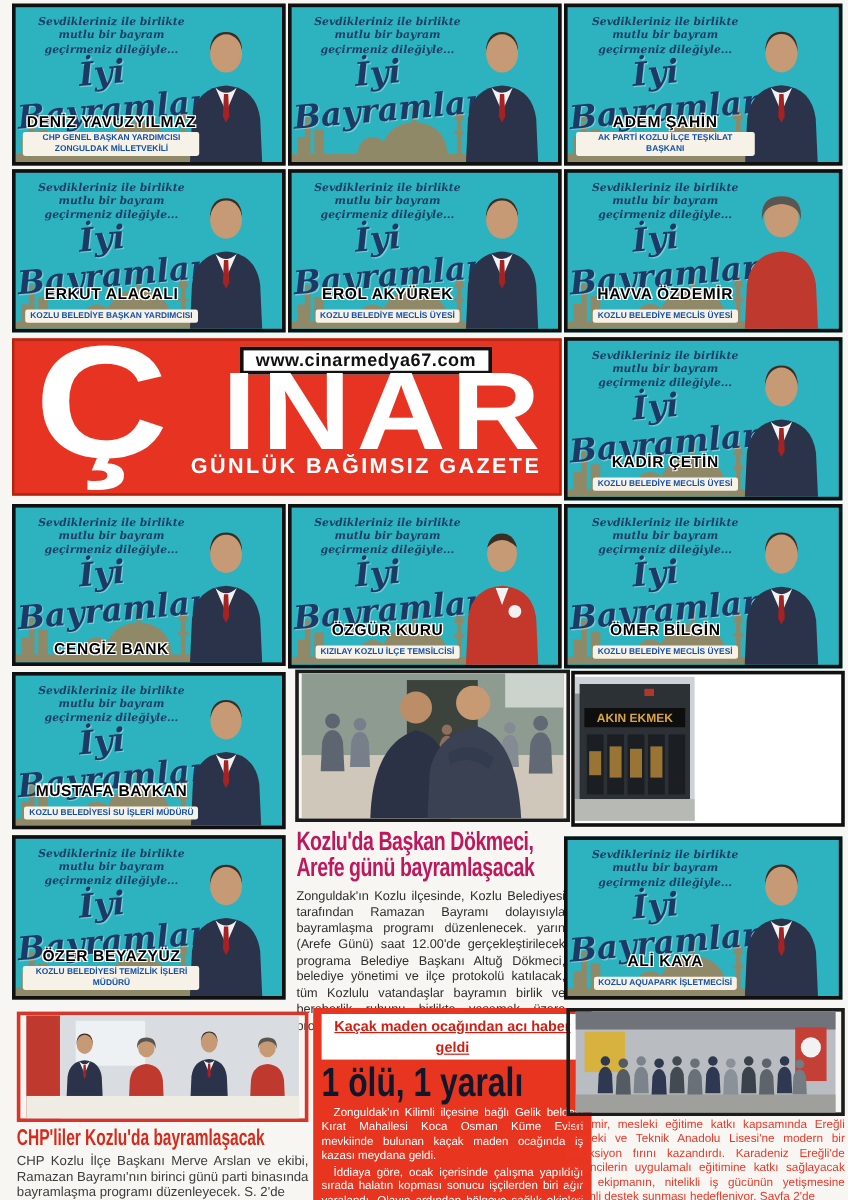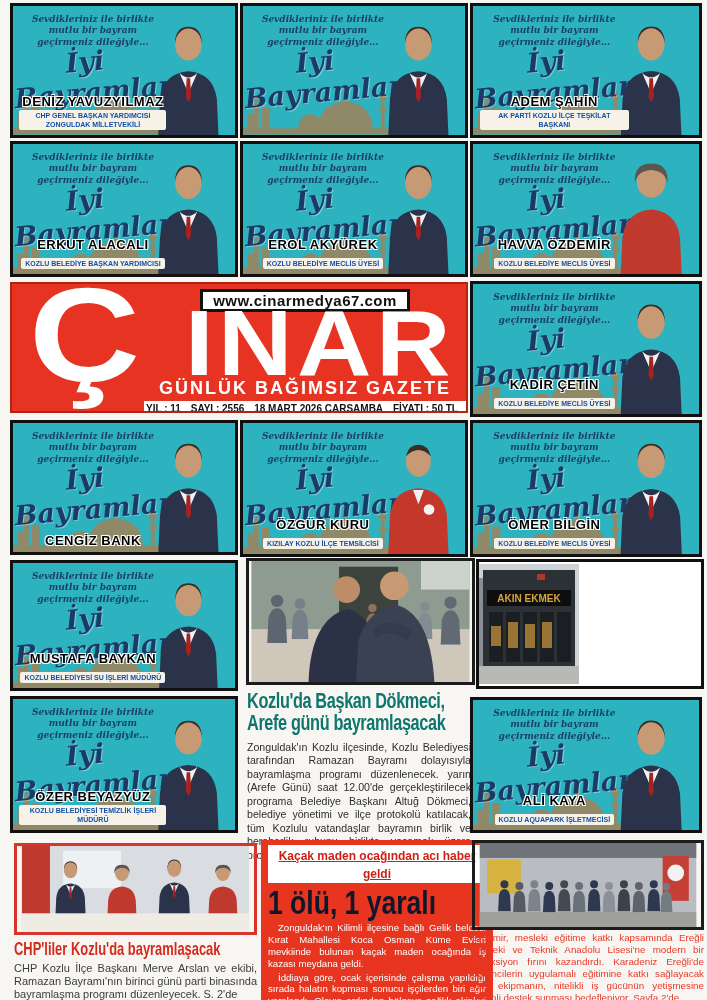--- a/index.html
+++ b/index.html
@@ -32,21 +32,21 @@
   .mh-web{background:#fff;border:3px solid #111;margin-top:5px;padding:0 10px;
       font:800 15px "Liberation Sans",sans-serif;color:#111;letter-spacing:.5px;}
   .mh-inar{color:#fff;font:900 92px "Liberation Sans",sans-serif;line-height:.72;letter-spacing:4px;
       transform:scaleX(1.12);transform-origin:left center;margin-top:-2px;}
   .mh-tag{color:#fff;font:800 18px "Liberation Sans",sans-serif;letter-spacing:2px;margin-top:2px;}
   .mh-info{background:#fff;width:100%;display:flex;justify-content:space-between;box-sizing:border-box;
       padding:2px 8px 2px 2px;margin-top:2px;font:bold 10px "Liberation Sans",sans-serif;color:#111;}
 
   
   .cond{display:inline-block;white-space:nowrap;transform-origin:left center;}
-  .center-art .h{font:900 22px "Liberation Sans",sans-serif;color:#0f766e;line-height:1.0;letter-spacing:-.5px;}
+  .center-art .h{font:900 22px "Liberation Sans",sans-serif;color:#be185d;line-height:1.0;letter-spacing:-.5px;}
   .center-art .b{font:normal 10.6px "Liberation Sans",sans-serif;color:#2e2e2e;line-height:1.27;
       text-align:justify;margin-top:7px;}
   .photo-frame{display:block;border:3px solid #1c1c1c;box-sizing:border-box;}
   .bl-h{color:#d52a1c;font:900 19px "Liberation Sans",sans-serif;margin-top:3px;}
   .bl-b{font:normal 11px "Liberation Sans",sans-serif;color:#3c3c3c;line-height:1.18;text-align:justify;margin-top:2px;}
   .bm{background:#e8351f;box-sizing:border-box;padding:5px 7px;}
   .bm-kick{background:#fff;text-align:center;padding:1px 2px;}
   .bm-kick span{color:#d01f12;font:800 12px "Liberation Sans",sans-serif;text-decoration:underline;}
   .bm-h{color:#0f172a;font:900 34px "Liberation Sans",sans-serif;line-height:1.0;margin-top:2px;}
   .bm-b{color:#fff;font:normal 9.6px "Liberation Sans",sans-serif;line-height:1.24;text-align:justify;margin-top:3px;}
@@ -194,26 +194,20 @@
       <div class="ptitle">KOZLU BELEDİYE MECLİS ÜYESİ</div>
     </div>
   </div>
 
   <div class="masthead" style="left:10px;top:282px;width:458px;height:131px">
     <div class="mh-c">Ç</div>
     <div class="mh-right">
       <div class="mh-web">www.cinarmedya67.com</div>
       <div class="mh-inar">INAR</div>
       <div class="mh-tag">GÜNLÜK BAĞIMSIZ GAZETE</div>
-      <div class="mh-info">
-        <span>YIL : 11</span>
-        <span>SAYI : 2556</span>
-        <span>18 MART 2026 ÇARŞAMBA</span>
-        <span>FİYATI : 50 TL</span>
-      </div>
     </div>
   </div>
   <div class="card" style="left:470px;top:281px;width:232px;height:136px">
     <svg class="mosque">
         <use href="#sym-mosque"></use>
       </svg>
     <div class="greet">Sevdikleriniz ile birlikte mutlu bir bayram geçirmeniz dileğiyle...</div>
     <div class="wish">İyi Bayramlar</div>
     <svg class="person">
         <use href="#sym-person"></use>

